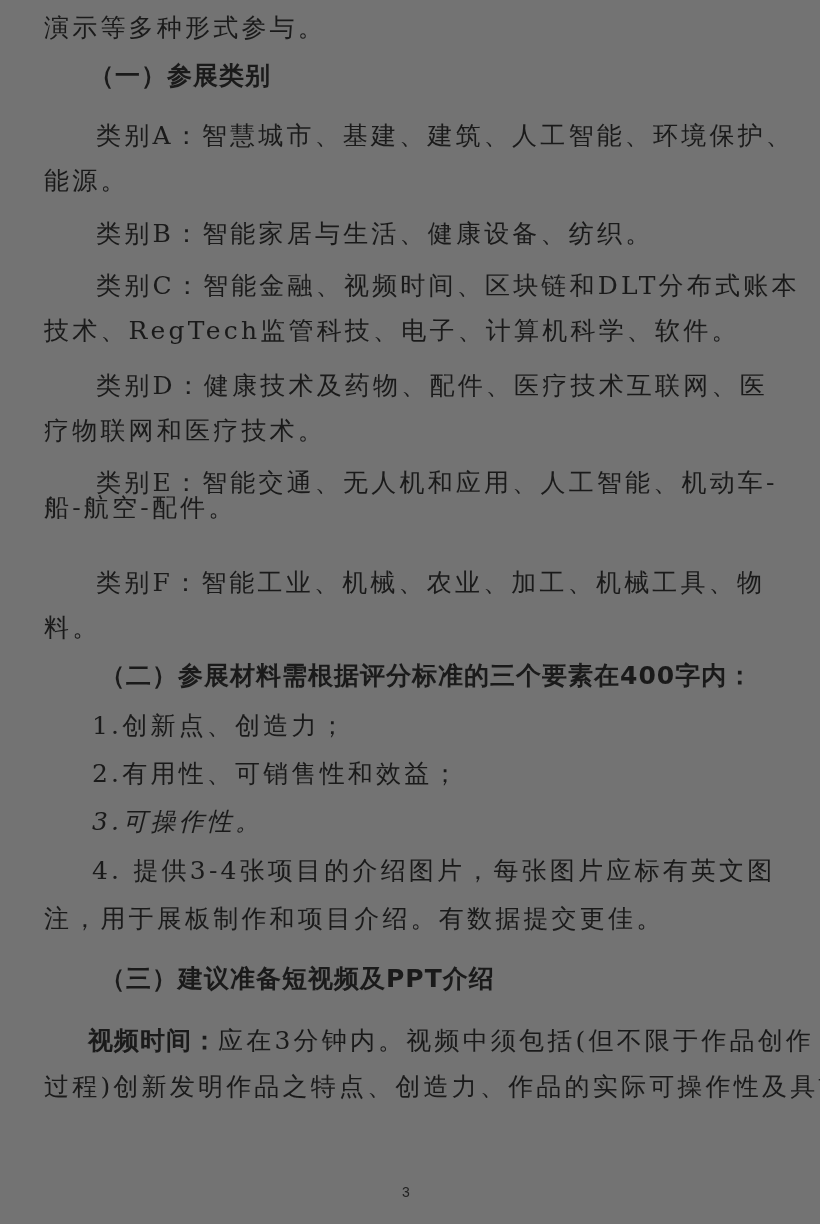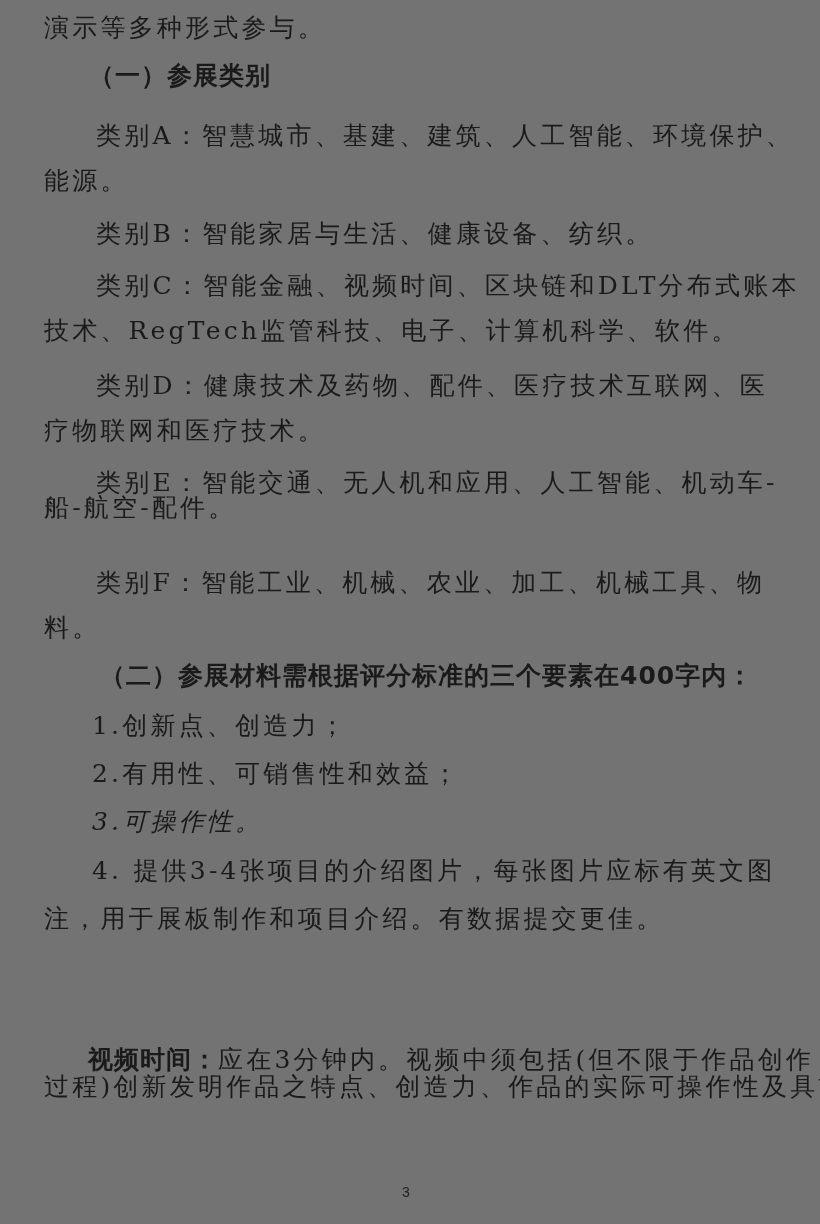--- a/index.html
+++ b/index.html
@@ -81,20 +81,21 @@
   <div class="line" style="top:612px;">料。</div>
 
   <div class="line heading" style="top:660px; left:100px;">（二）参展材料需根据评分标准的三个要素在400字内：</div>
 
   <div class="line indent" style="top:710px; left:92px;">1.创新点、创造力；</div>
   <div class="line indent" style="top:758px; left:92px;">2.有用性、可销售性和效益；</div>
   <div class="line indent" style="top:806px; left:92px;font-style:italic;">3.可操作性。</div>
   <div class="line indent" style="top:855px; left:92px;">4. 提供3-4张项目的介绍图片，每张图片应标有英文图</div>
   <div class="line" style="top:903px;">注，用于展板制作和项目介绍。有数据提交更佳。</div>
 
+  <div class="line heading" style="top:963px; left:100px;">（三）建议准备短视频及PPT介绍</div>
 
-  <div class="line indent" style="top:1025px; left:88px;margin-top:19px;">
+  <div class="line indent" style="top:1025px; left:88px;">
     <span class="bold-lead">视频时间：</span><span>应在3分钟内。视频中须包括(但不限于作品创作</span>
   </div>
   <div class="line" style="top:1071px;">过程)创新发明作品之特点、创造力、作品的实际可操作性及具前</div>
 
   <div class="page-number">3</div>
 </div>
 
 </body></html>

